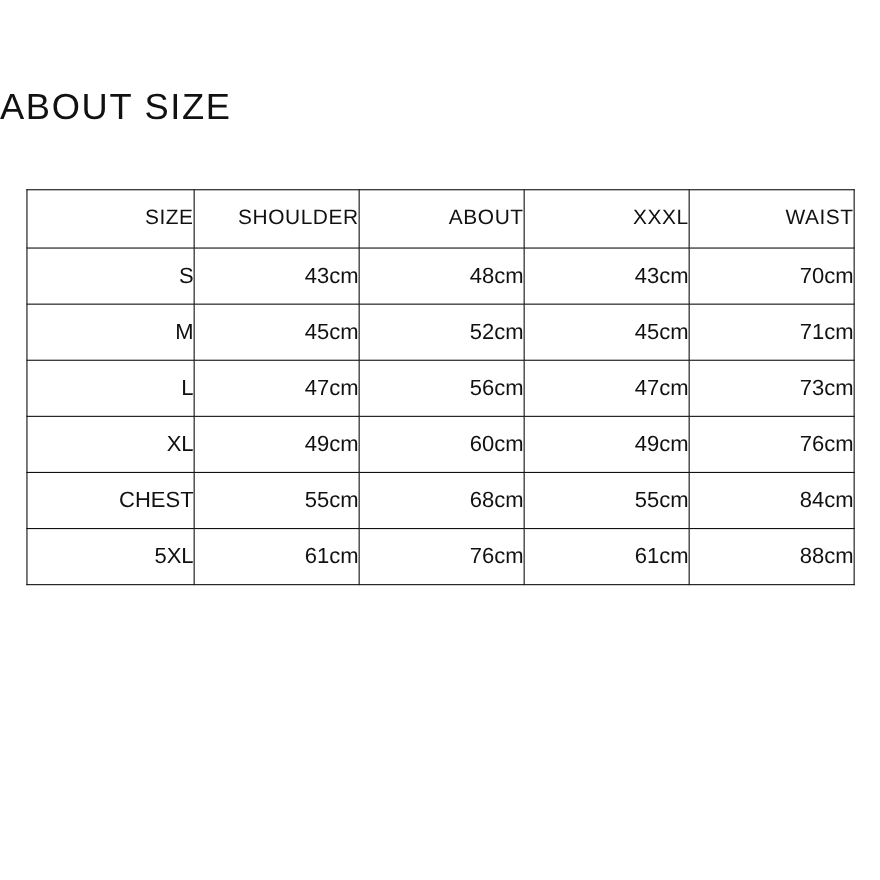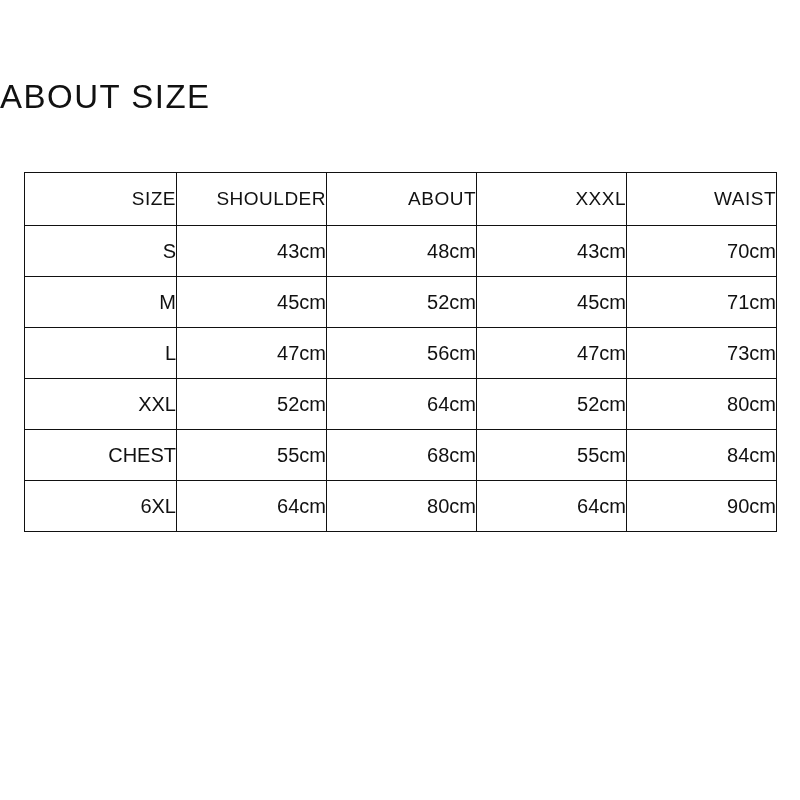--- a/index.html
+++ b/index.html
@@ -108,37 +108,37 @@
           <td>71cm</td>
         </tr>
         <tr>
           <td class="cell-size">L</td>
           <td>47cm</td>
           <td>56cm</td>
           <td>47cm</td>
           <td>73cm</td>
         </tr>
         <tr>
-          <td class="cell-size">XXL</td>
-          <td>52cm</td>
-          <td>64cm</td>
-          <td>52cm</td>
-          <td>80cm</td>
+          <td class="cell-size">XL</td>
+          <td>49cm</td>
+          <td>60cm</td>
+          <td>49cm</td>
+          <td>76cm</td>
         </tr>
         <tr>
           <td class="cell-size">CHEST</td>
           <td>55cm</td>
           <td>68cm</td>
           <td>55cm</td>
           <td>84cm</td>
         </tr>
         <tr>
-          <td class="cell-size">6XL</td>
-          <td>64cm</td>
-          <td>80cm</td>
-          <td>64cm</td>
-          <td>90cm</td>
+          <td class="cell-size">5XL</td>
+          <td>61cm</td>
+          <td>76cm</td>
+          <td>61cm</td>
+          <td>88cm</td>
         </tr>
       </tbody>
     </table>
   </div>
 
 </div>
 
 </body></html>

